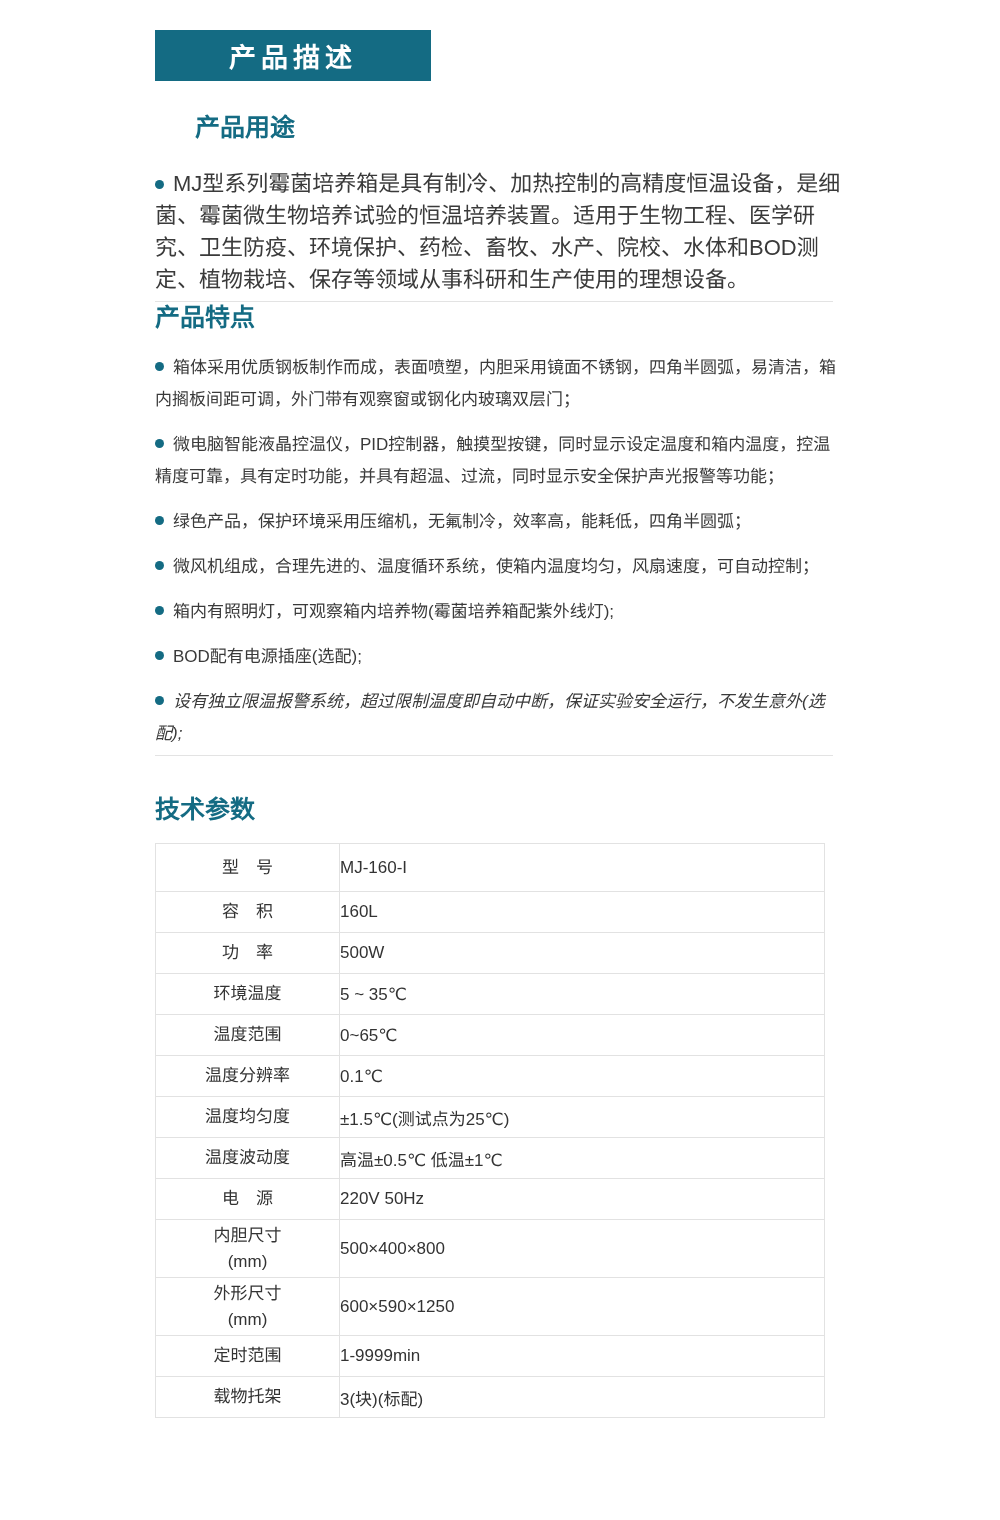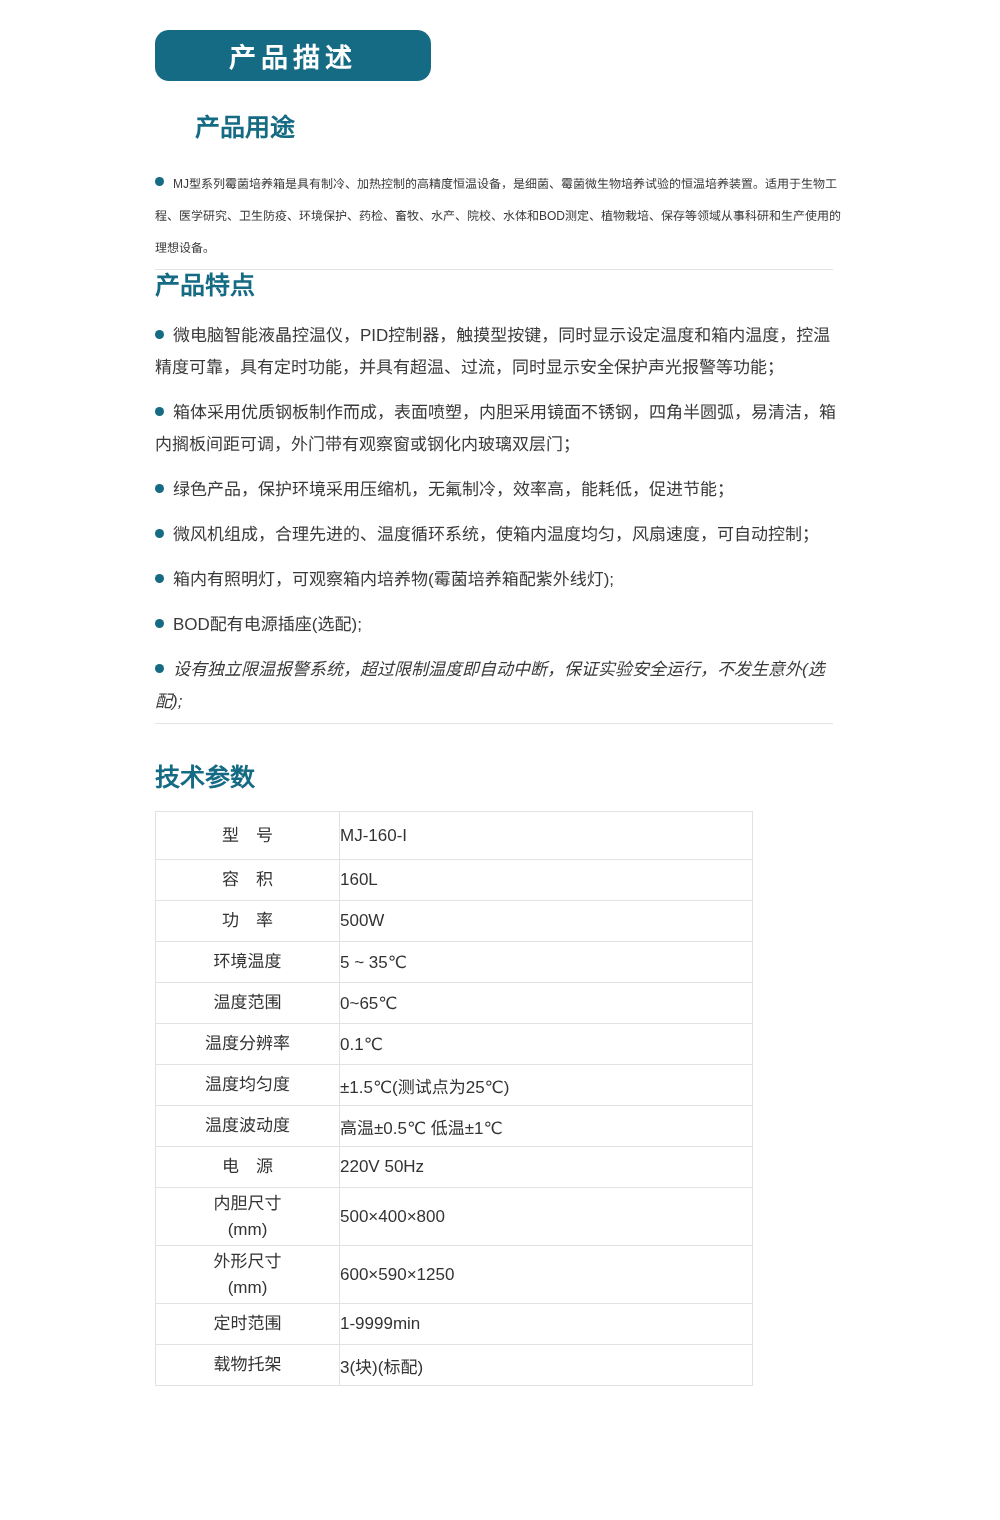--- a/index.html
+++ b/index.html
@@ -15,35 +15,34 @@
     margin-left: 155px;
   }
   .banner {
     margin-top: 30px;
     width: 276px; height: 51px;
     background: var(--accent);
     color: #ffffff;
     display: flex; align-items: center; justify-content: center;
     font-size: 27px; font-weight: bold;
     letter-spacing: 5px;
-    border-radius: 14px;
   }
   .section-heading {
     margin: 0;
     color: var(--accent);
     font-size: 25px;
     font-weight: bold;
     line-height: 1.2;
   }
   .heading-usage    { margin-top: 31px; margin-left: 40px; }
   .heading-features { }
   .heading-specs    { margin-top: 38px; }
   .para {
     margin: 26px 0 0 0;
-    font-size: 12px;
+    font-size: 22px;
     line-height: 32px;
     color: var(--text);
   }
   .dot {
     display: inline-block;
     width: 9px; height: 9px;
     border-radius: 50%;
     background: var(--accent);
     margin-right: 9px;
     position: relative; top: -2px;
@@ -60,21 +59,21 @@
   }
   ul.features li {
     font-size: 17px;
     line-height: 32px;
     color: var(--text);
     margin-bottom: 13px;
   }
   ul.features li:last-child { margin-bottom: 0; font-style: italic; }
   table.specs {
     margin-top: 19px;
-    width: 598px;
+    width: 670px;
     border-collapse: collapse;
     table-layout: fixed;
     color: var(--table-text);
   }
   table.specs td {
     border: 1px solid #e2e2e2;
     font-size: 17px;
     padding: 0;
   }
   table.specs tr { height: 41px; }
@@ -99,23 +98,23 @@
 
   <h2 class="section-heading heading-usage">产品用途</h2>
 
   <p class="para"><span class="dot"></span><span>MJ型系列霉菌培养箱是具有制冷、加热控制的高精度恒温设备，是细菌、霉菌微生物培养试验的恒温培养装置。适用于生物工程、医学研究、卫生防疫、环境保护、药检、畜牧、水产、院校、水体和BOD测定、植物栽培、保存等领域从事科研和生产使用的理想设备。</span></p>
 
   <div class="divider"></div>
 
   <h2 class="section-heading heading-features">产品特点</h2>
 
   <ul class="features">
+      <li><span class="dot"></span><span>箱体采用优质钢板制作而成，表面喷塑，内胆采用镜面不锈钢，四角半圆弧，易清洁，箱内搁板间距可调，外门带有观察窗或钢化内玻璃双层门；</span></li>
       <li><span class="dot"></span><span>微电脑智能液晶控温仪，PID控制器，触摸型按键，同时显示设定温度和箱内温度，控温精度可靠，具有定时功能，并具有超温、过流，同时显示安全保护声光报警等功能；</span></li>
-      <li><span class="dot"></span><span>箱体采用优质钢板制作而成，表面喷塑，内胆采用镜面不锈钢，四角半圆弧，易清洁，箱内搁板间距可调，外门带有观察窗或钢化内玻璃双层门；</span></li>
-      <li><span class="dot"></span><span>绿色产品，保护环境采用压缩机，无氟制冷，效率高，能耗低，促进节能；</span></li>
+      <li><span class="dot"></span><span>绿色产品，保护环境采用压缩机，无氟制冷，效率高，能耗低，四角半圆弧；</span></li>
       <li><span class="dot"></span><span>微风机组成，合理先进的、温度循环系统，使箱内温度均匀，风扇速度，可自动控制；</span></li>
       <li><span class="dot"></span><span>箱内有照明灯，可观察箱内培养物(霉菌培养箱配紫外线灯);</span></li>
       <li><span class="dot"></span><span>BOD配有电源插座(选配);</span></li>
       <li><span class="dot"></span><span>设有独立限温报警系统，超过限制温度即自动中断，保证实验安全运行，不发生意外(选配);</span></li>
     </ul>
 
   <div class="divider"></div>
 
   <h2 class="section-heading heading-specs">技术参数</h2>
 

